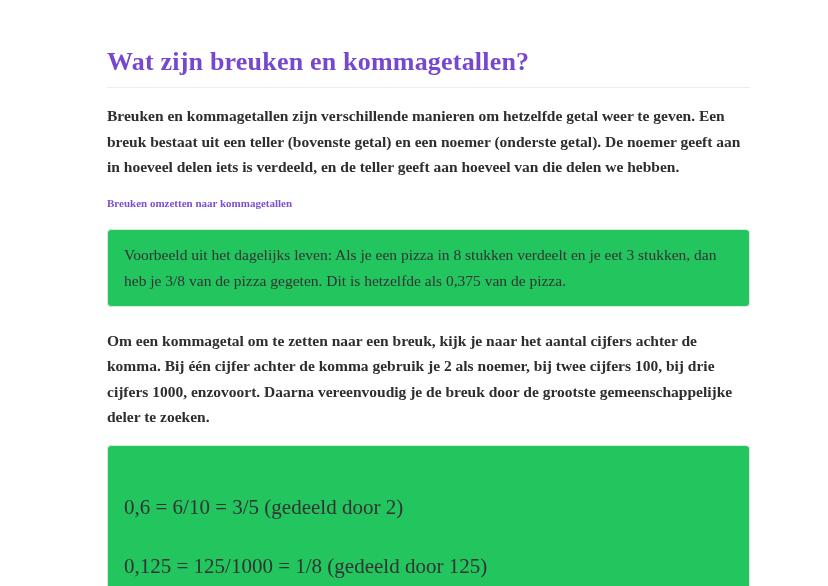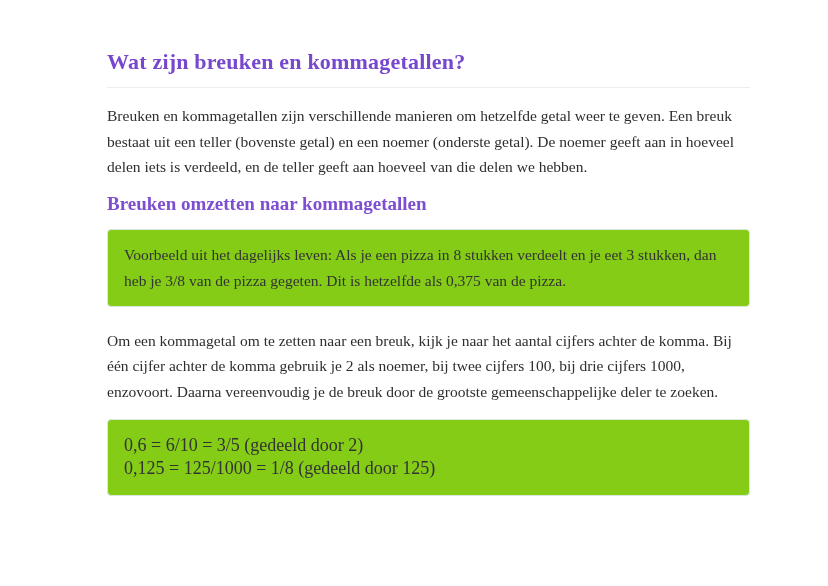--- a/index.html
+++ b/index.html
@@ -14,55 +14,57 @@
     font-family: "Liberation Serif", "DejaVu Serif", serif;
   }
   .article {
     margin-left: 107px;
     width: 643px;
     padding-top: 47px;
     box-sizing: border-box;
   }
   .page-title {
     margin: 0;
-    font-size: 22px;
+    font-size: 26px;
     line-height: 29px;
     font-weight: 700;
     color: #7747ce;
     padding-bottom: 11px;
     border-bottom: 1px solid #ededed;
     letter-spacing: 0.2px;
   }
   .para {
     margin: 15px 0 9px 0;
     font-size: 15.5px;
     line-height: 25.5px;
     color: #2e2e2e;
+    font-weight: bold;
   }
   .sub-heading {
     margin: 13px 0 7px 0;
-    font-size: 19px;
+    font-size: 11px;
     line-height: 21px;
     font-weight: 700;
     color: #7d4fd0;
   }
   .example-box {
-    background: #84cc16;
+    background: #22c55e;
     border: 1px solid #d9e9dc;
     border-radius: 4px;
     padding: 12px 16px;
     margin: 15px 0 21px 0;
     font-size: 15.5px;
     line-height: 26px;
     color: #333333;
   }
   .example-line {
-    font-size: 18px;
+    font-size: 21px;
     line-height: 23px;
     color: #333333;
+    margin-top: 36px;
   }
   .example-box.multi {
     padding: 14px 16px 15px 16px;
   }
 </style>
 </head>
 <body>
 
 <div class="article">
 

